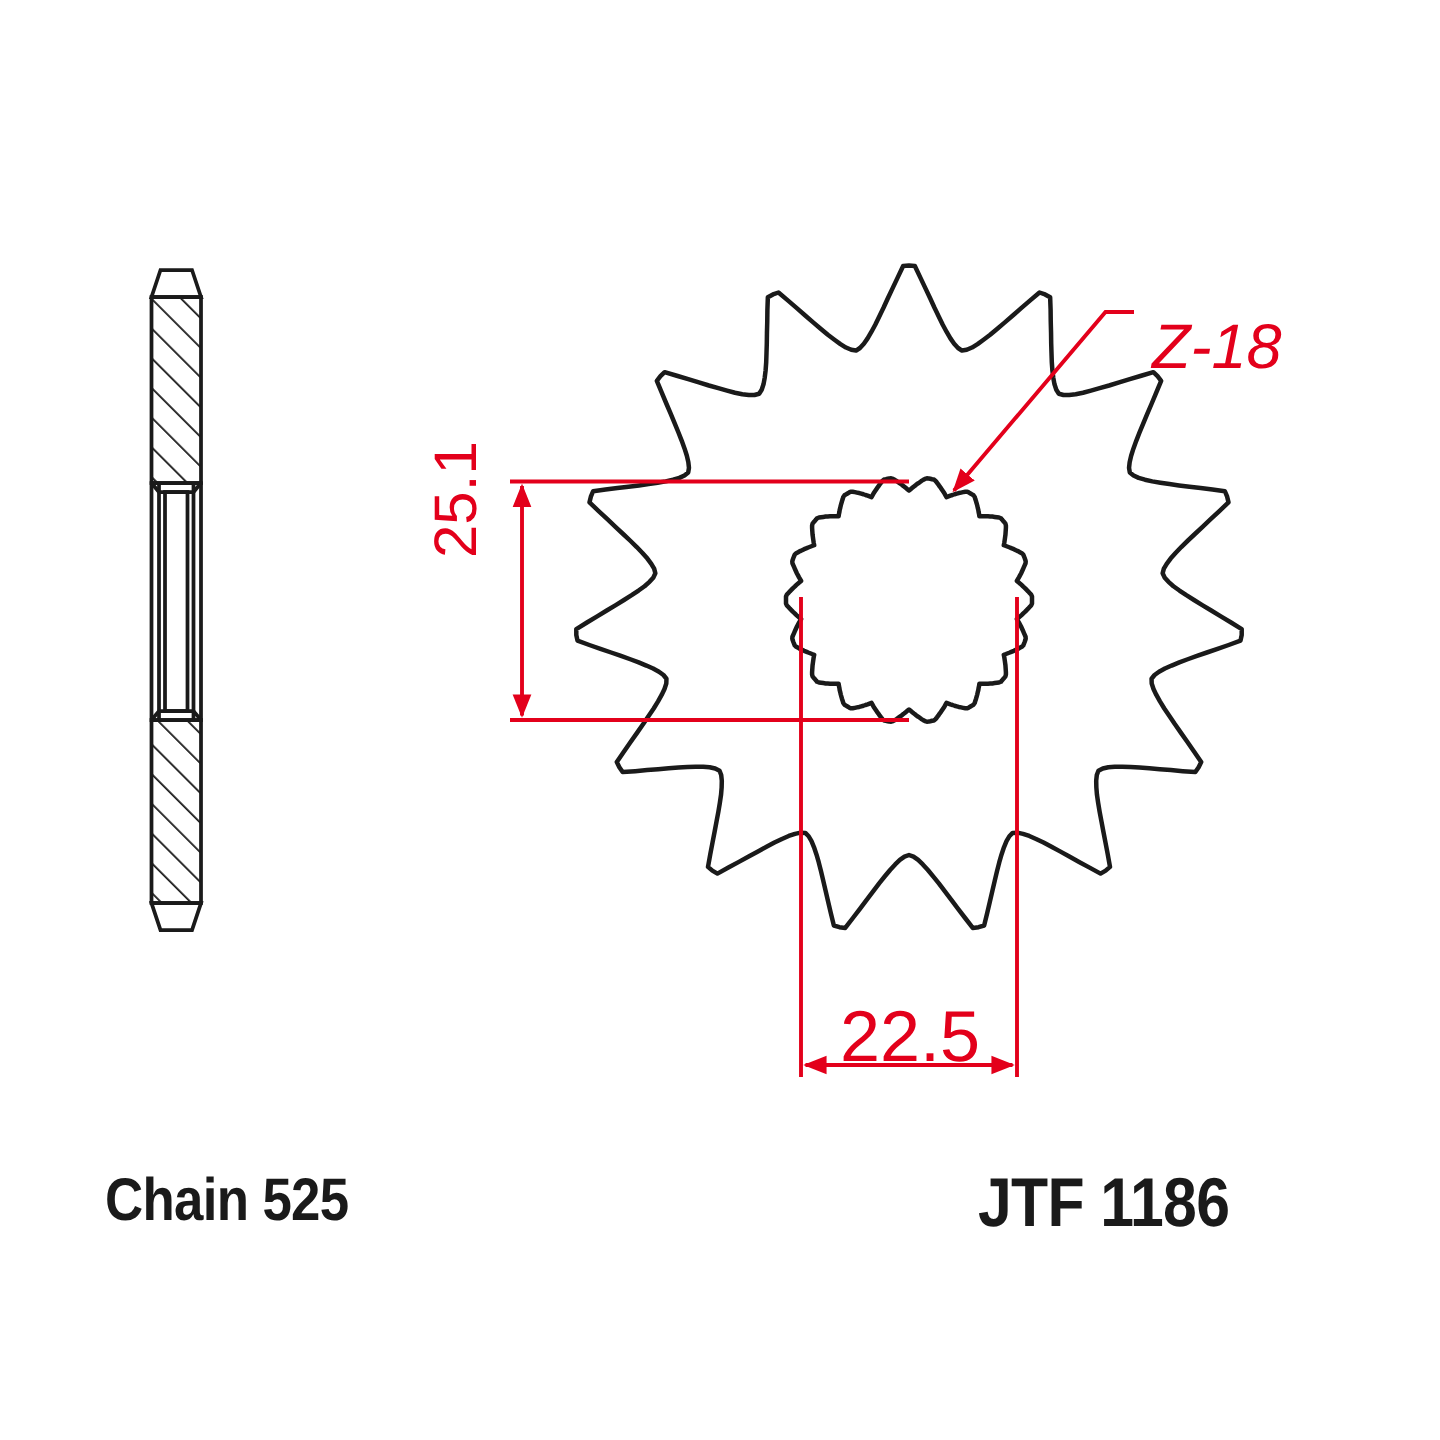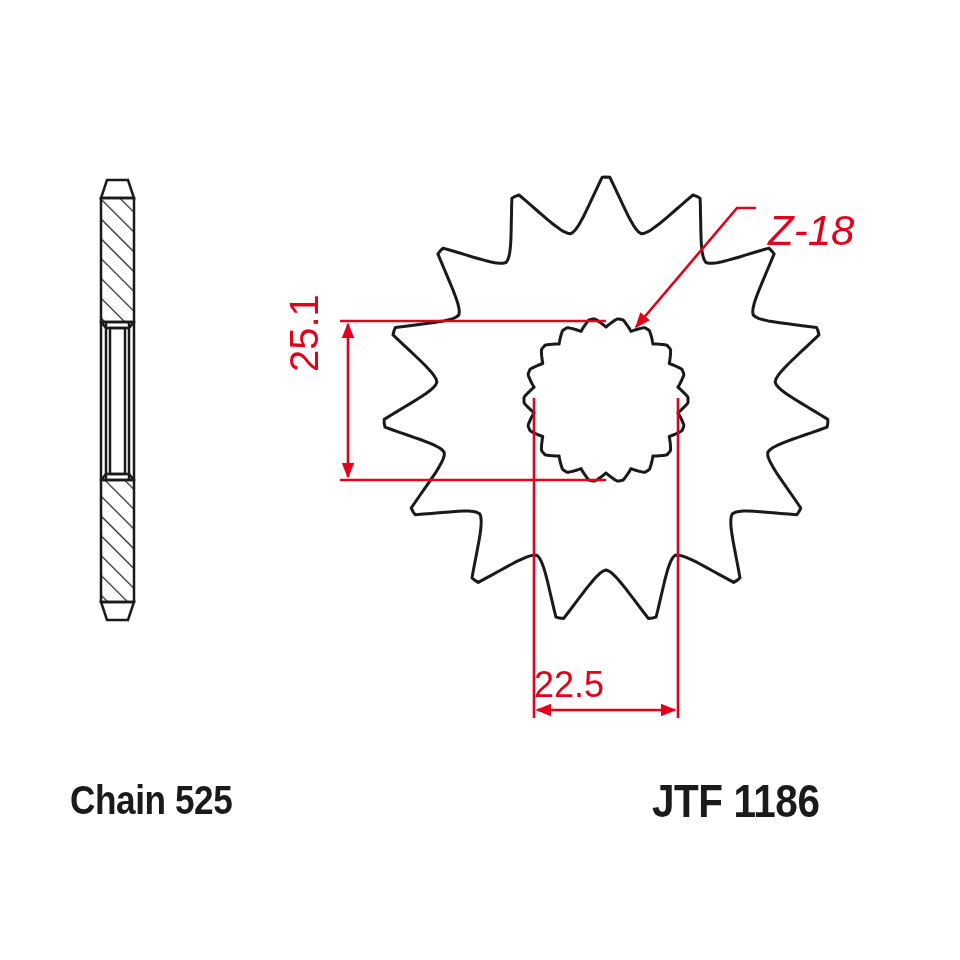--- a/index.html
+++ b/index.html
@@ -6,21 +6,21 @@
     body { width: 960px; height: 960px; position: relative; overflow: hidden;
            font-family: "Liberation Sans", sans-serif; }
     #drawing { position: absolute; left: 0; top: 0; width: 960px; height: 960px; }
     .caption { position: absolute; font-weight: bold; color: #1a1a1a;
                font-family: "Liberation Sans", sans-serif; letter-spacing: -0.5px; }
     #chain-label { left: 70px; top: 778px; font-size: 40px; transform: scaleX(0.88); transform-origin: left top; }
     #part-label { left: 652px; top: 774px; font-size: 46px; transform: scaleX(0.88); transform-origin: left top; }
     .dim-text { position: absolute; color: #e3001b; font-family: "Liberation Sans", sans-serif;
                 font-style: italic; font-size: 42px; }
     #z-label { left: 768px; top: 178px; font-style: italic; margin-top: 29px; }
-    #dim-bore-h { left: 534px; top: 664px; font-style: normal; font-size: 36px; }
+    #dim-bore-h { left: 560px; top: 664px; font-style: normal; font-size: 48px; }
     #dim-bore-v { left: 282px; top: 372px; font-style: normal; font-size: 40px;
                   transform: rotate(-90deg); transform-origin: left top; }
   </style>
 </head>
 <body>
 
 <svg id="drawing" viewBox="0 0 960 960" xmlns="http://www.w3.org/2000/svg">
   <defs>
     <pattern id="hatch" patternUnits="userSpaceOnUse" width="14" height="14" patternTransform="rotate(-45)">
       <line x1="0" y1="0" x2="0" y2="14" stroke="#1a1a1a" stroke-width="2.4"></line>

